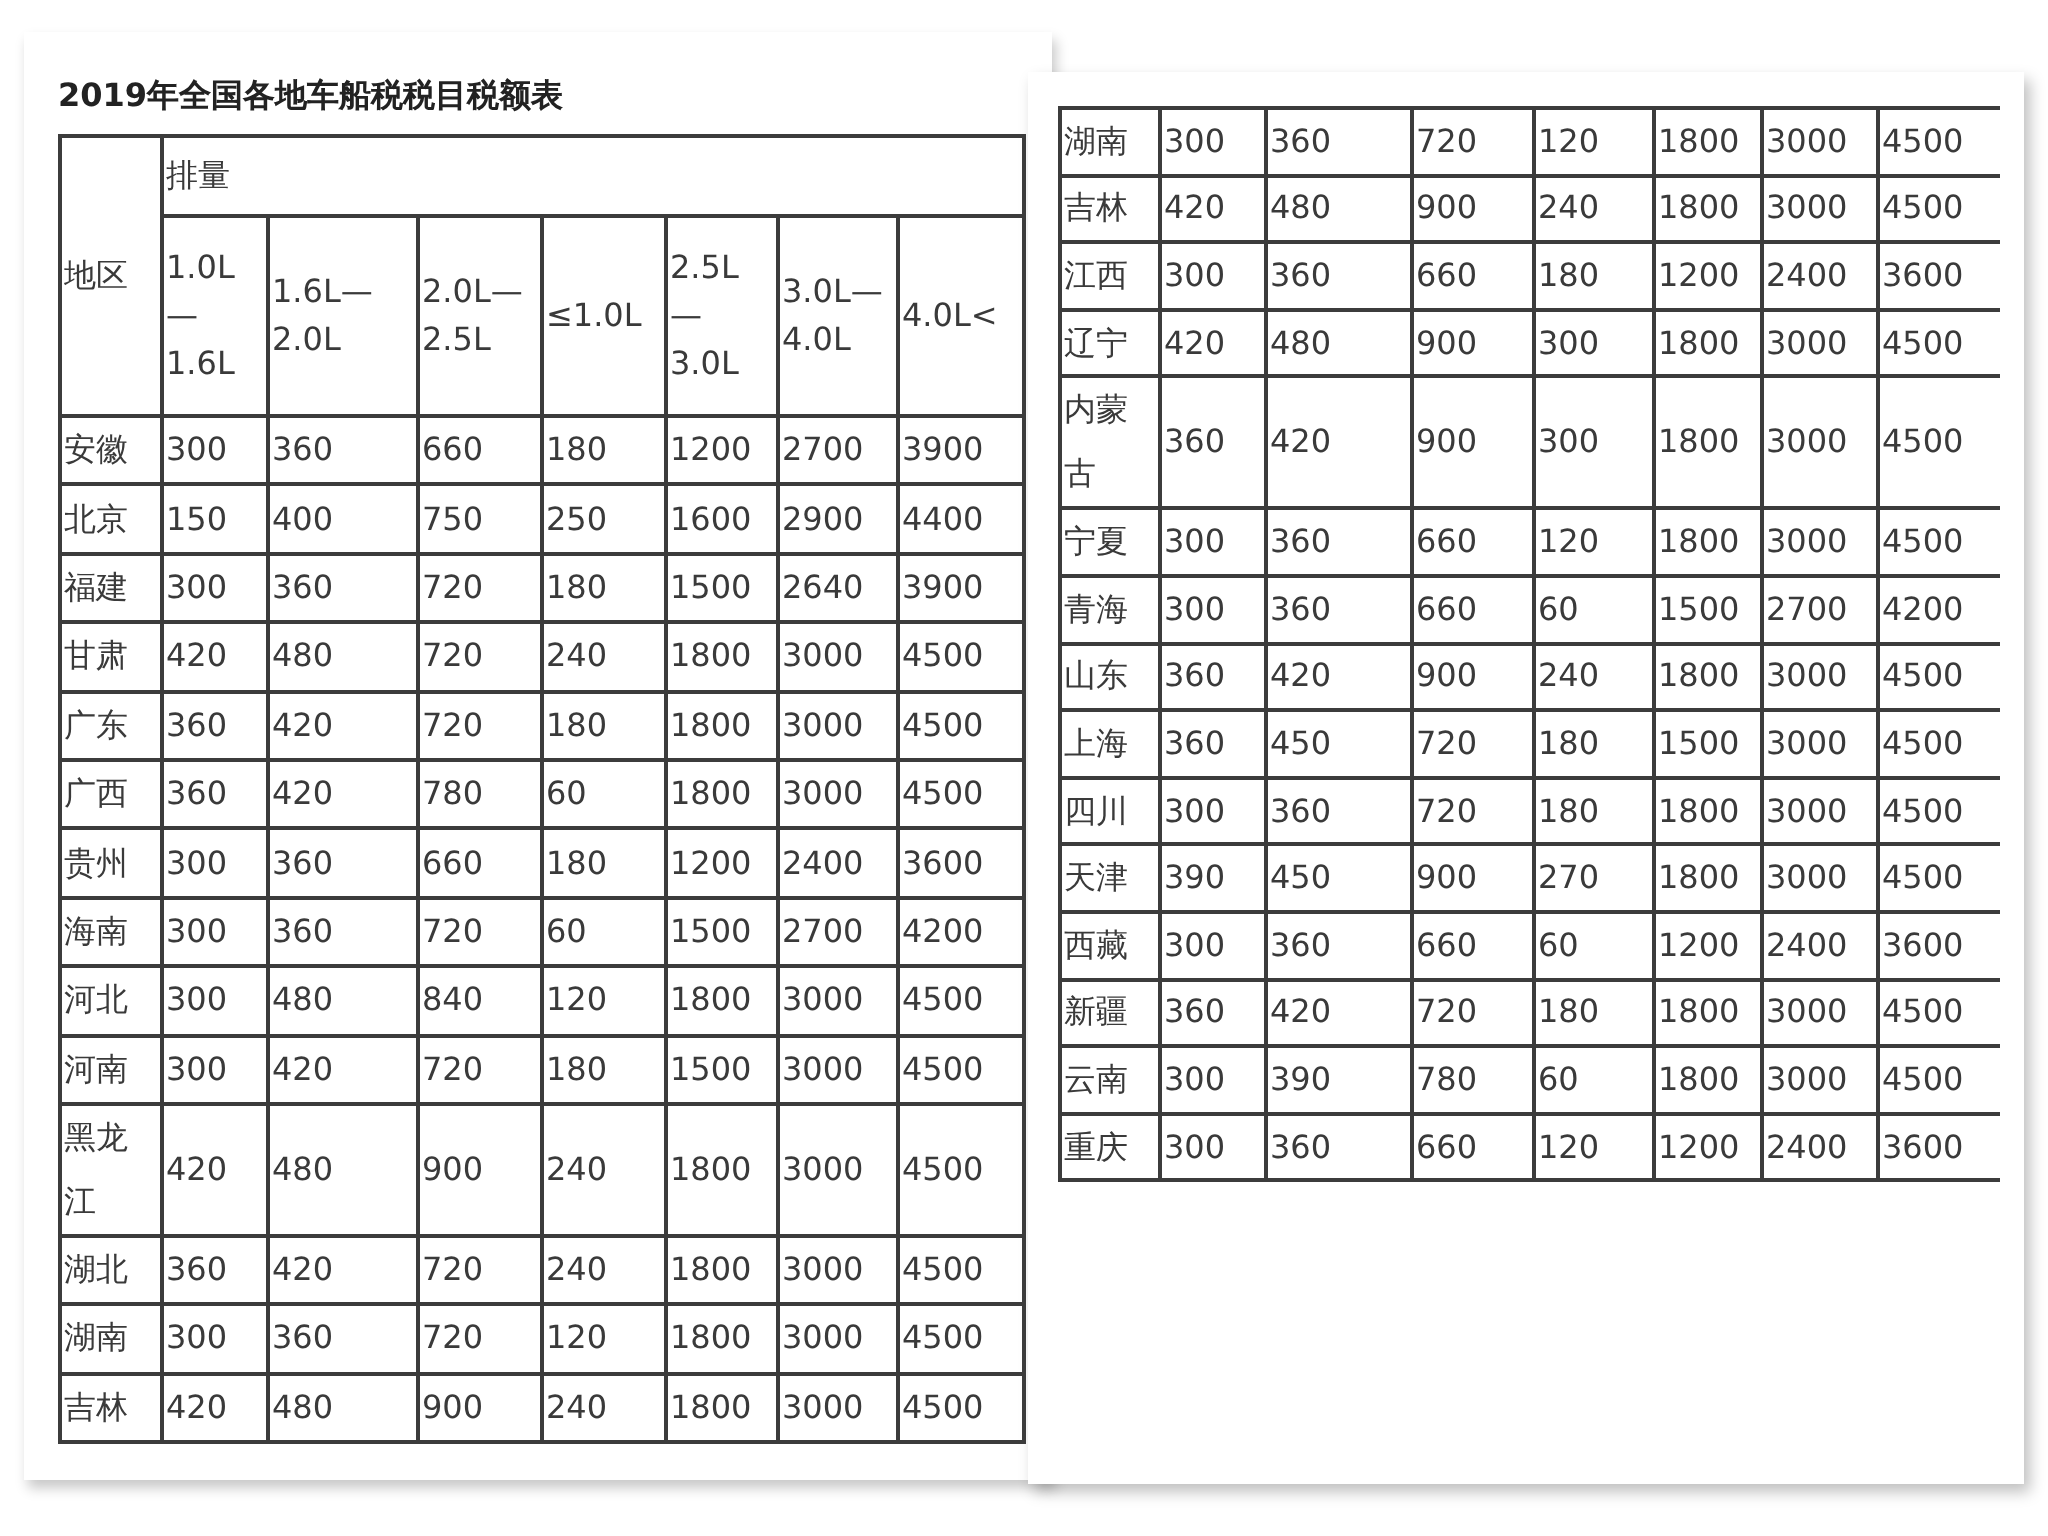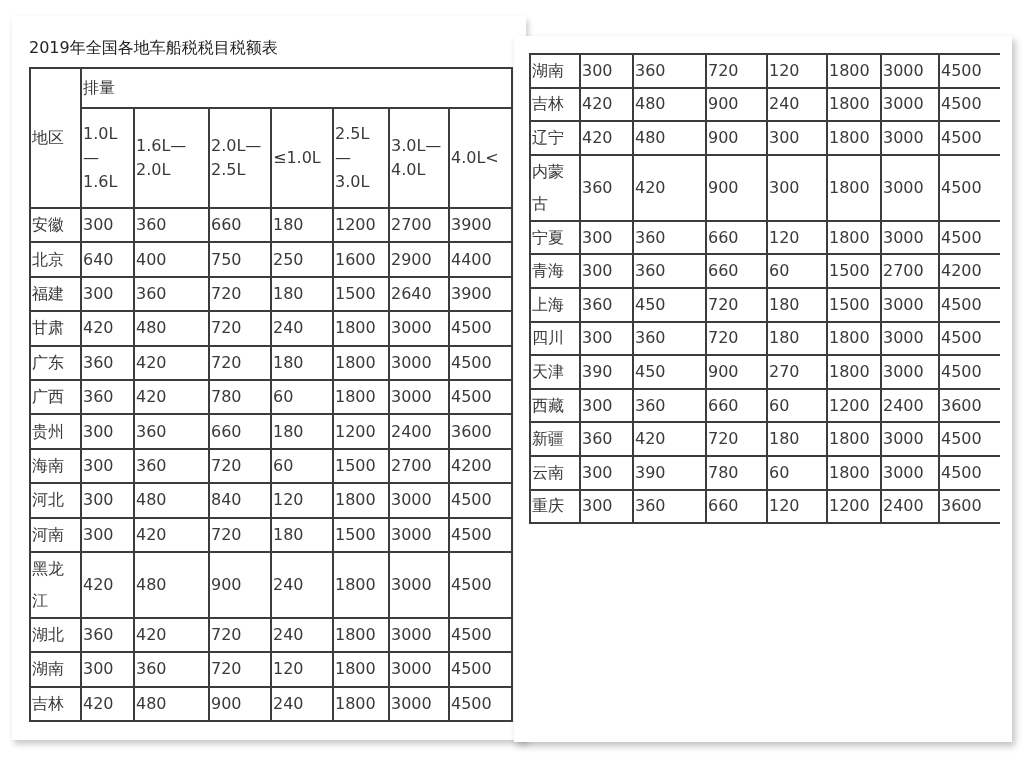--- a/index.html
+++ b/index.html
@@ -10,21 +10,21 @@
       position: absolute;
       background: #ffffff;
       box-shadow: 2px 4px 6px rgba(0,0,0,0.22);
     }
     .card-left  { left: 12px;  top: 16px; width: 514px; height: 724px; }
     .card-right { left: 514px; top: 36px; width: 498px; height: 706px; box-shadow: 3px 4px 7px rgba(0,0,0,0.25); }
 
     .title {
       position: absolute; left: 29px; top: 38px;
       font-family: "DejaVu Sans", sans-serif;
-      font-weight: normal; font-size: 16px; color: #222;
+      font-weight: bold; font-size: 16px; color: #222;
       letter-spacing: 0px; white-space: nowrap;
     }
 
     table.tax {
       position: absolute;
       border-collapse: collapse;
       table-layout: fixed;
       font-size: 16px;
       color: #3a3a3a;
     }
@@ -110,21 +110,21 @@
         <td>300</td>
         <td>360</td>
         <td>660</td>
         <td>180</td>
         <td>1200</td>
         <td>2700</td>
         <td>3900</td>
       </tr>
       <tr class="row">
         <td>北京</td>
-        <td>640</td>
+        <td>150</td>
         <td>400</td>
         <td>750</td>
         <td>250</td>
         <td>1600</td>
         <td>2900</td>
         <td>4400</td>
       </tr>
       <tr class="row">
         <td>福建</td>
         <td>300</td>
@@ -277,20 +277,30 @@
         <td>吉林</td>
         <td>420</td>
         <td>480</td>
         <td>900</td>
         <td>240</td>
         <td>1800</td>
         <td>3000</td>
         <td>4500</td>
       </tr>
       <tr class="r-row">
+        <td>江西</td>
+        <td>300</td>
+        <td>360</td>
+        <td>660</td>
+        <td>180</td>
+        <td>1200</td>
+        <td>2400</td>
+        <td>3600</td>
+      </tr>
+      <tr class="r-row">
         <td>辽宁</td>
         <td>420</td>
         <td>480</td>
         <td>900</td>
         <td>300</td>
         <td>1800</td>
         <td>3000</td>
         <td>4500</td>
       </tr>
       <tr class="r-row tall">
@@ -320,20 +330,30 @@
         <td>青海</td>
         <td>300</td>
         <td>360</td>
         <td>660</td>
         <td>60</td>
         <td>1500</td>
         <td>2700</td>
         <td>4200</td>
       </tr>
       <tr class="r-row">
+        <td>山东</td>
+        <td>360</td>
+        <td>420</td>
+        <td>900</td>
+        <td>240</td>
+        <td>1800</td>
+        <td>3000</td>
+        <td>4500</td>
+      </tr>
+      <tr class="r-row">
         <td>上海</td>
         <td>360</td>
         <td>450</td>
         <td>720</td>
         <td>180</td>
         <td>1500</td>
         <td>3000</td>
         <td>4500</td>
       </tr>
       <tr class="r-row">

